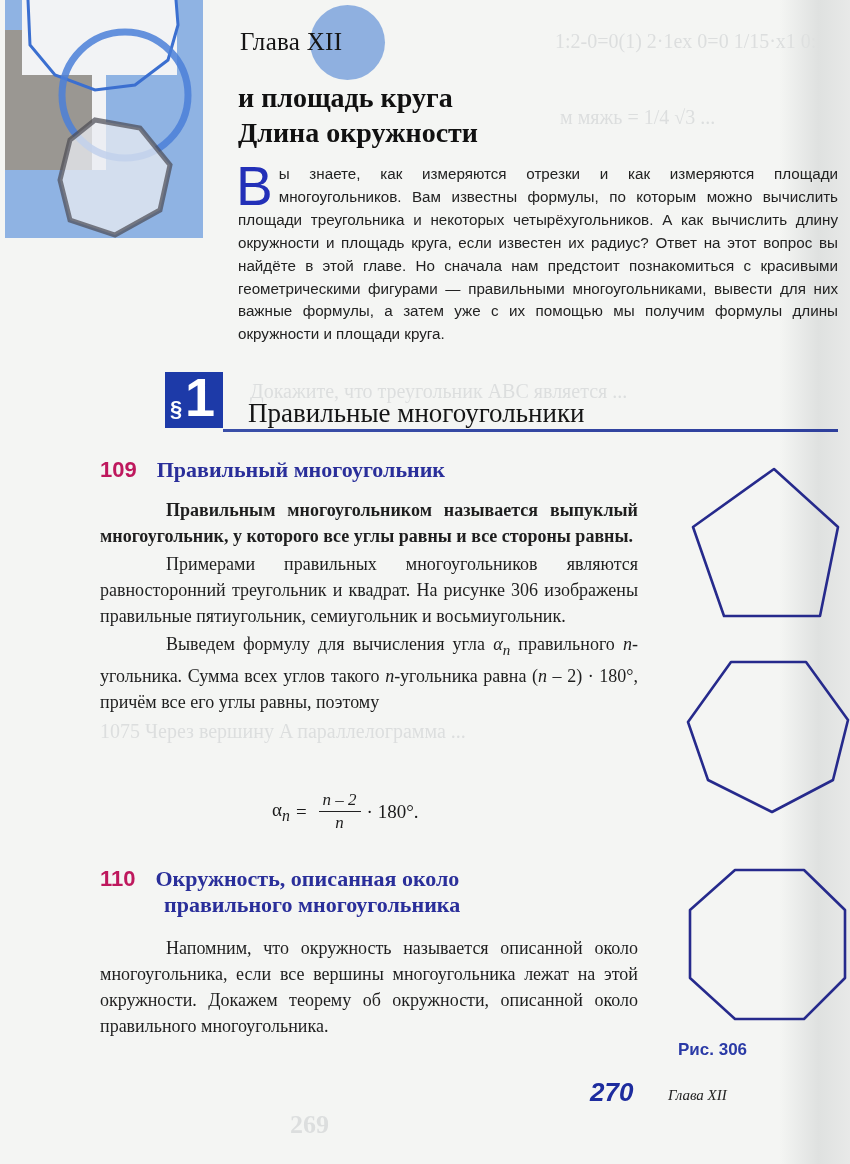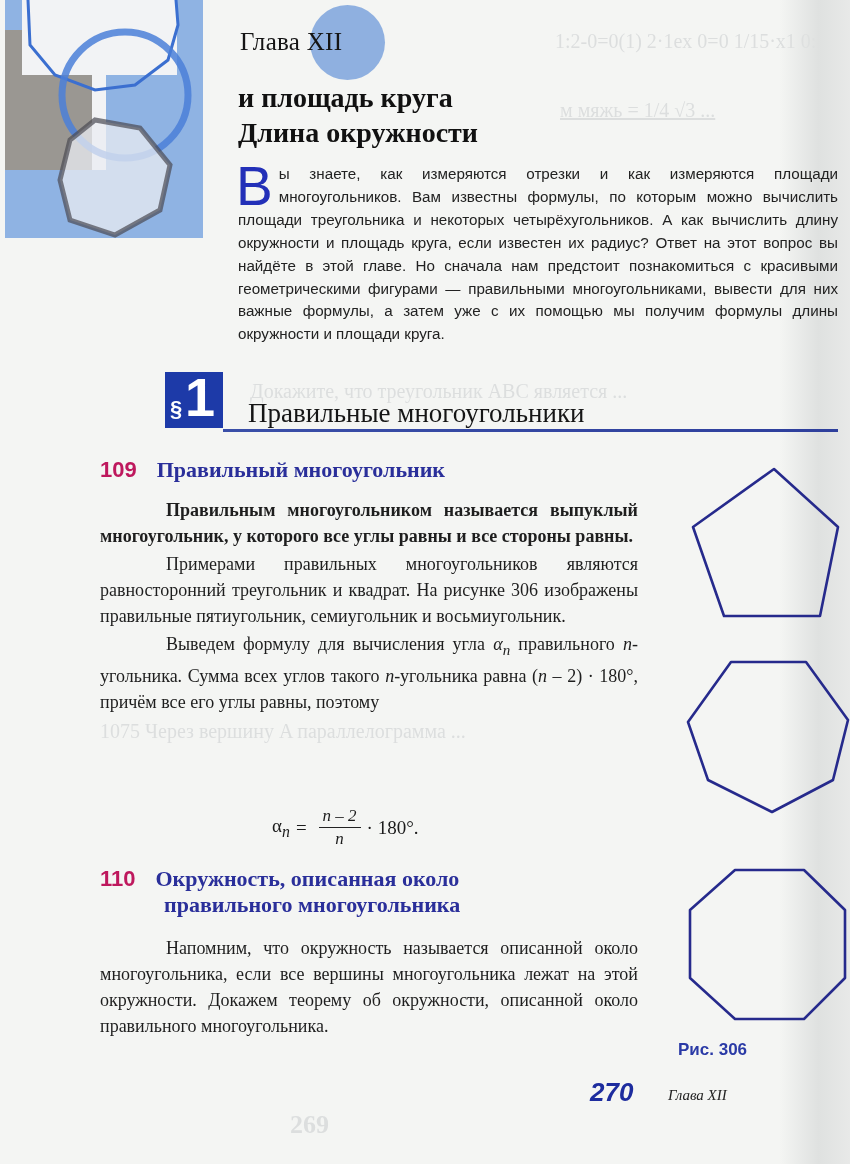--- a/index.html
+++ b/index.html
@@ -63,41 +63,41 @@
     .subhead .num { font-family: Liberation Sans, sans-serif; color: #be185d; margin-right: 20px; }
     .body-text {
       position: absolute; left: 100px; width: 538px; font-size: 18px; line-height: 26px;
       text-align: justify; color: #1e1e1e;
     }
     .body-text p { margin: 0; text-indent: 66px; }
     .defn { font-weight: bold; }
     .formula {
       position: absolute; left: 272px; top: 790px; font-size: 19px; display: flex; align-items: center;
     }
-    .frac { display: inline-flex; flex-direction: column; align-items: center; margin: 16px 6px; font-style: italic; font-size: 17px; line-height: 20px; }
+    .frac { display: inline-flex; flex-direction: column; align-items: center; margin: 0 6px; font-style: italic; font-size: 17px; line-height: 20px; }
     .frac .bar { width: 42px; height: 1px; background: #222; margin: 1px 0; }
     .figure { position: absolute; left: 670px; top: 455px; }
     .fig-caption {
       position: absolute; left: 678px; top: 1040px; font-family: "Liberation Sans", sans-serif;
       font-weight: bold; font-size: 17px; color: #2a3aa6;
     }
     .page-number {
       position: absolute; left: 590px; top: 1077px; font-family: "Liberation Sans", sans-serif;
       font-weight: bold; font-style: italic; font-size: 26px; color: #1d2c9e;
     }
     .running-head {
       position: absolute; left: 668px; top: 1087px; font-style: italic; font-size: 15px; color: #222;
     }
     i.var { font-style: italic; }
   </style>
 </head>
 <body>
 
 <div class="ghost" style="left:555px;top:30px;">1:2-0=0(1) 2·1ex  0=0  1/15·x1 0:10=0</div>
-<div class="ghost" style="left:560px;top:99px;text-decoration:underline;">м мяжь = 1/4 √3 ...</div>
+<div class="ghost" style="left:560px;top:106px;">м мяжь = 1/4 √3 ...</div>
 <div class="ghost" style="left:250px;top:380px;">Докажите, что треугольник ABC является ...</div>
 <div class="ghost" style="left:100px;top:720px;">1075 Через вершину A параллелограмма ...</div>
 <div class="ghost" style="left:290px;top:1080px;font-size:26px;font-weight:bold;margin-top:34px;">269</div>
 
 <div class="page-shade"></div>
 
 <div class="art">
   <div class="art-bg"></div>
   <div class="art-gray"></div>
   <div class="art-white"></div>

